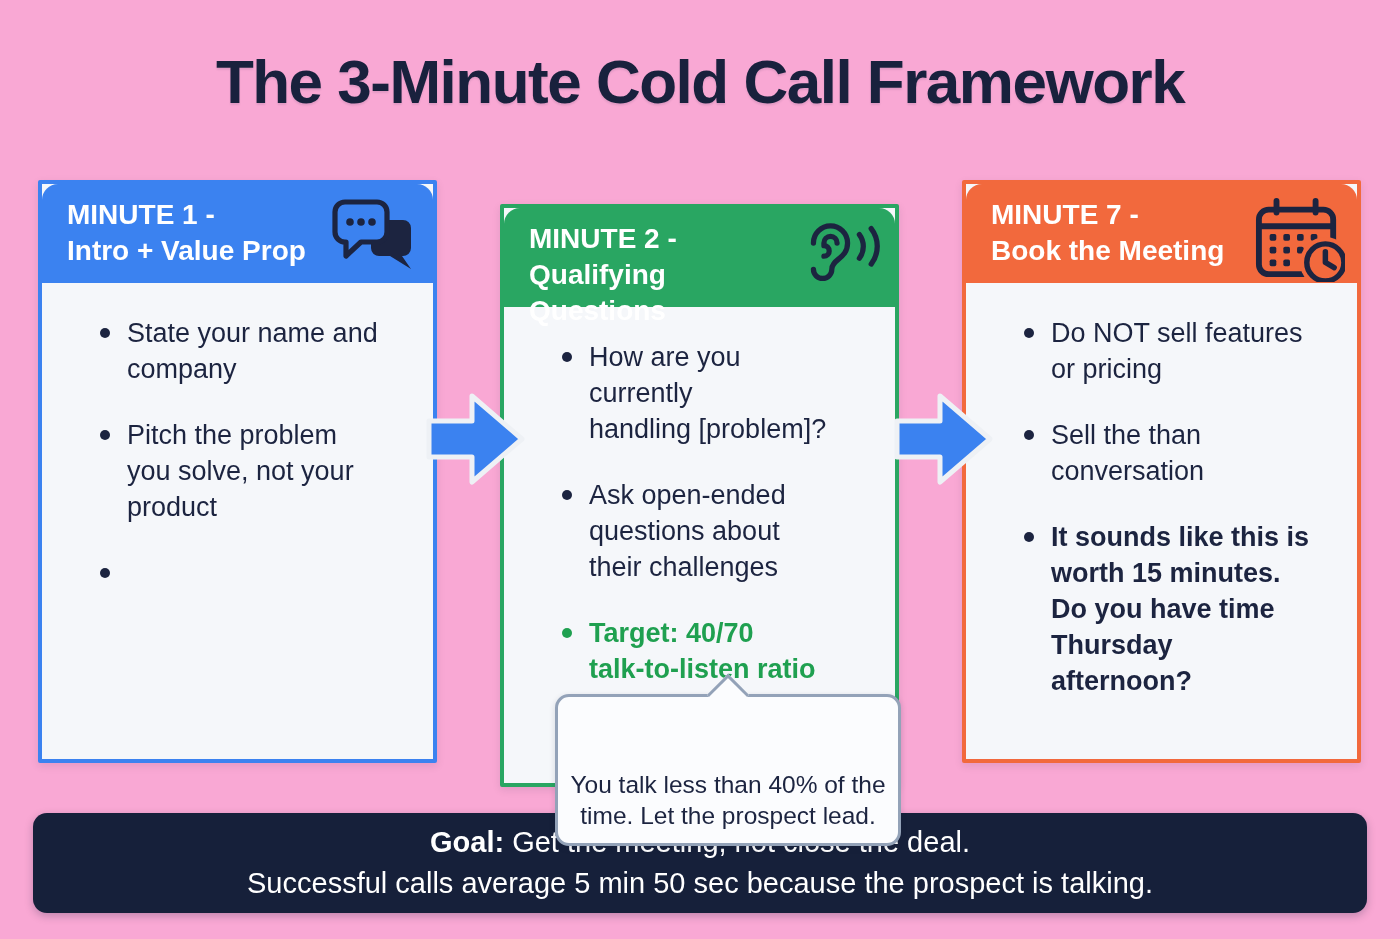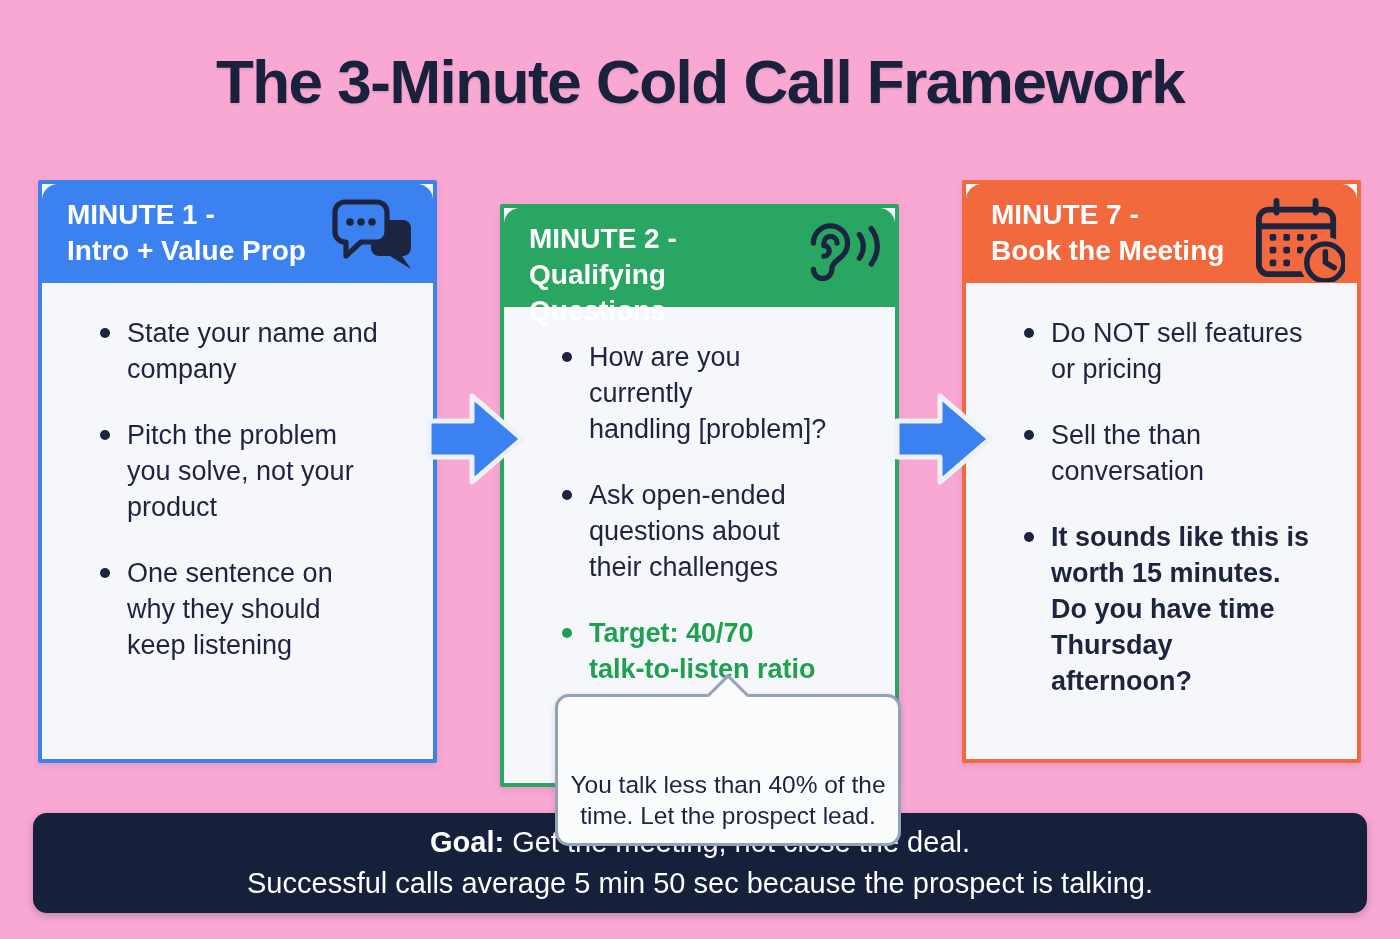--- a/index.html
+++ b/index.html
@@ -80,23 +80,20 @@
 company</span>
       </li>
       <li class="bullet">
         <span class="dot"></span>
         <span class="bullet-text">Pitch the problem
 you solve, not your
 product</span>
       </li>
       <li class="bullet">
         <span class="dot"></span>
-        <span class="bullet-text">One sentence on
-why they should
-keep listening</span>
       </li>
     </ul>
   </div>
 
   <div class="card card2">
     <div class="card-header">MINUTE 2 -
 Qualifying Questions</div>
     <span class="header-icon">
       <svg width="84" height="66" viewBox="0 0 32 25" fill="none" stroke="#1c2440" stroke-width="2" stroke-linecap="round" stroke-linejoin="round">
         <path d="M5.5 8.7 a6.5 6.5 0 1 1 13 0 c0 6 -6 6 -6 10 a3.5 3.5 0 1 1 -7 0"></path>

